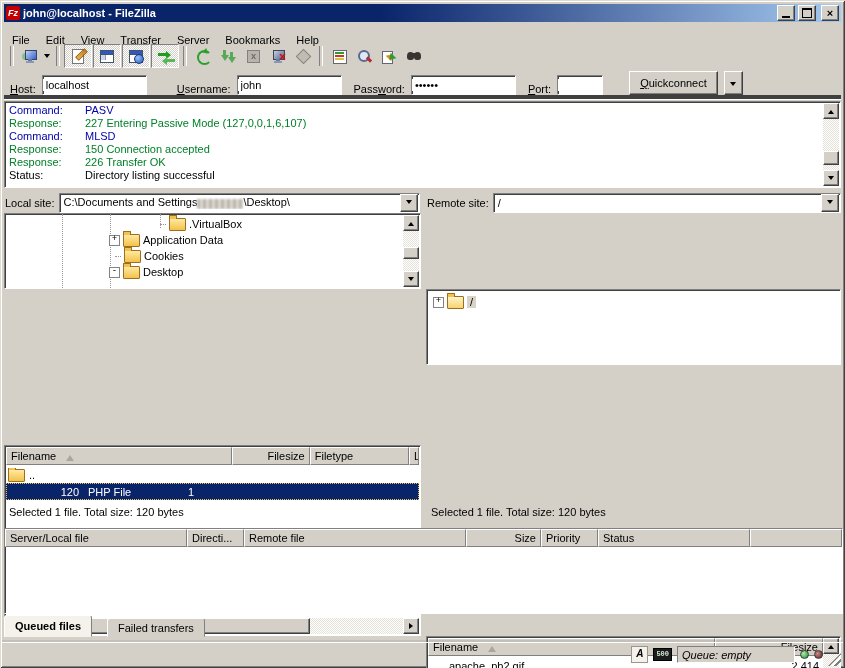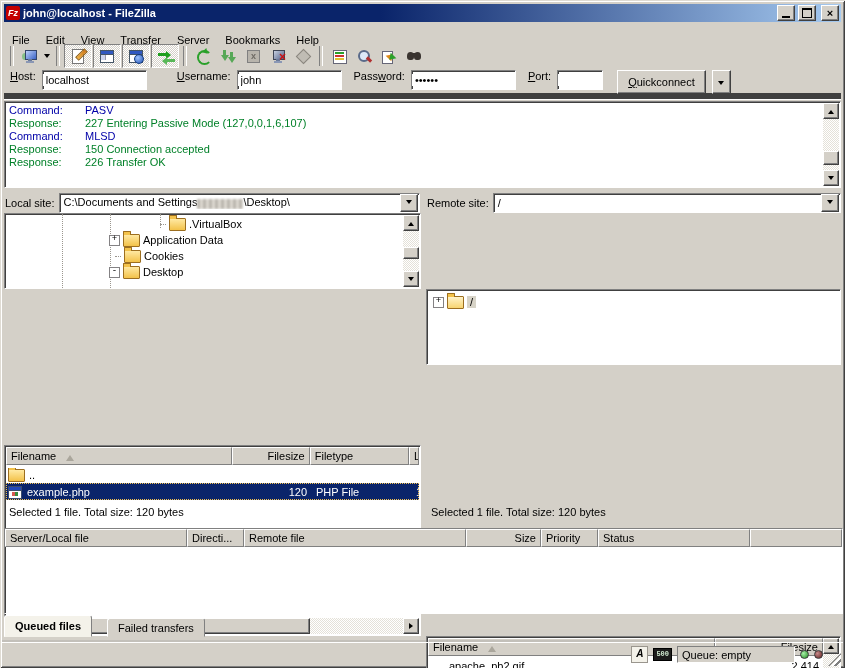--- a/index.html
+++ b/index.html
@@ -5,21 +5,21 @@
   html,body{margin:0;padding:0;background:#3a6ea5;}
   .win{position:relative;width:845px;height:668px;background:#d4d0c8;
        font-family:"Liberation Sans",sans-serif;font-size:11px;color:#000;
        box-shadow:inset 1px 1px 0 #dfdbd3, inset -1px -1px 0 #404040,
                   inset 2px 2px 0 #fff, inset -2px -2px 0 #808080;
        overflow:hidden;}
   .abs{position:absolute;}
   
   .bd-r{border:1px solid;border-color:#fff #404040 #404040 #fff;box-shadow:inset -1px -1px 0 #808080;}
   .bd-rh{border:1px solid;border-color:#fff #808080 #808080 #fff;}
-  .bd-s{border:1px solid;border-color:#808080 #fff #fff #808080;}
+  .bd-s{border:1px solid;border-color:#808080 #fff #fff #808080;font-style:italic;}
   .bd-f{border:1px solid;border-color:#808080 #fff #fff #808080;box-shadow:inset 1px 1px 0 #404040;background:#fff;}
   .pressed{border:1px solid;border-color:#808080 #fff #fff #808080;
            background:repeating-conic-gradient(#fff 0 25%,#d4d0c8 0 50%);background-size:2px 2px;}
   
   .titlebar{left:4px;top:4px;width:837px;height:18px;display:flex;align-items:center;gap:3px;padding:0 2px;
             background:linear-gradient(90deg,#0a246a 0%,#0a246a 45%,#a6caf0 100%);box-sizing:border-box;}
   .fzlogo{width:14px;height:14px;background:#c40000;color:#fff;font-weight:bold;font-style:italic;
           font-size:9px;line-height:14px;text-align:center;border-radius:2px;flex:0 0 auto;}
   .title-text{color:#fff;font-weight:bold;flex:1;white-space:nowrap;overflow:hidden;}
   .winbtn{width:16px;height:14px;background:#d4d0c8;display:flex;align-items:center;justify-content:center;flex:0 0 auto;}
@@ -61,21 +61,21 @@
   .fl{position:absolute;left:4px;height:2px;width:9px;}
   .ic-lens{position:absolute;left:2px;top:2px;width:8px;height:8px;border:2px solid #5a6a8a;border-radius:50%;background:#dce8f8;}
   .ic-handle{position:absolute;left:10px;top:10px;width:6px;height:3px;background:#b03030;transform:rotate(45deg);}
   .ic-cmp-page{position:absolute;left:1px;top:3px;width:9px;height:11px;background:#fff;border:1px solid #667;}
   .ic-cmp-a1{position:absolute;right:1px;top:2px;width:0;height:0;border:4px solid transparent;border-bottom:6px solid #e08818;transform:rotate(45deg);}
   .ic-cmp-a2{position:absolute;right:3px;bottom:0px;width:0;height:0;border:4px solid transparent;border-top:6px solid #2aa02a;transform:rotate(45deg);}
   .ic-bino-l{position:absolute;left:1px;top:4px;width:7px;height:8px;background:#3a3430;border-radius:50% 50% 40% 40%;}
   .ic-bino-r{position:absolute;right:1px;top:4px;width:7px;height:8px;background:#3a3430;border-radius:50% 50% 40% 40%;}
   .ic-bino-b{position:absolute;left:5px;top:5px;width:6px;height:4px;background:#3a3430;}
   
-  .qcbar{left:4px;top:70px;width:837px;height:29px;display:flex;align-items:flex-start;gap:6px;padding-left:6px;box-sizing:border-box;border-bottom:6px solid #404040;box-shadow:0 1px 0 #fff;}
+  .qcbar{left:4px;top:70px;width:837px;height:29px;display:flex;align-items:flex-end;gap:6px;padding-left:6px;box-sizing:border-box;border-bottom:4px solid #404040;box-shadow:0 1px 0 #fff;}
   .qc-input{height:18px;background:#fff;display:flex;align-items:center;}
   .qc-input input{border:0;outline:0;background:#fff;font:11px "Liberation Sans",sans-serif;width:100%;padding:0 3px;}
   u{text-decoration:underline;}
   .qcbtn{height:22px;padding:0 10px;display:flex;align-items:center;background:#d4d0c8;}
   .qcdd{width:17px;height:22px;display:flex;align-items:center;justify-content:center;background:#d4d0c8;}
   
   .log{left:4px;top:101px;width:837px;height:87px;background:#fff;box-sizing:border-box;}
   .log-line{display:flex;line-height:13px;padding-left:4px;}
   .log-label{width:76px;flex:0 0 auto;}
   .c-cmd{color:#0000a8;}
@@ -292,21 +292,21 @@
       <input value="john" style="">
     </div>
     <label style="margin-left:6px"><span>Pass</span><u>w</u><span>ord:</span></label>
     <div class="qc-input bd-f" style="width:103px">
       <input value="••••••" style="">
     </div>
     <label style="margin-left:6px"><u>P</u><span>ort:</span></label>
     <div class="qc-input bd-f" style="width:44px">
       <input value="" style="">
     </div>
-    <div class="qcbtn bd-r" style="margin-left:8px">
+    <div class="qcbtn bd-r" style="margin-left:20px">
       <span><u>Q</u><span>uickconnect</span></span>
     </div>
     <div class="qcdd bd-r">
         <span class="ddarrow" style="margin:4px 0 0"></span>
       </div>
   </div>
 
   <div class="abs log bd-f">
     <div style="padding-top:2px">
       <div class="log-line">
@@ -321,20 +321,24 @@
           <span class="log-label c-cmd">Command:</span>
           <span class="c-cmd">MLSD</span>
         </div>
       <div class="log-line">
           <span class="log-label c-resp">Response:</span>
           <span class="c-resp">150 Connection accepted</span>
         </div>
       <div class="log-line">
           <span class="log-label c-resp">Response:</span>
           <span class="c-resp">226 Transfer OK</span>
+        </div>
+      <div class="log-line">
+          <span class="log-label c-stat">Status:</span>
+          <span class="c-stat">Directory listing successful</span>
         </div>
     </div>
     <div class="vsb">
       <div class="sbtn bd-r" style="top:0">
           <span class="t-up"></span>
         </div>
       <div class="thumb bd-r" style="top:48px;height:14px;left:0;right:0"></div>
       <div class="sbtn bd-r" style="bottom:0">
           <span class="t-dn"></span>
         </div>
@@ -420,26 +424,20 @@
           <span>L</span>
         </div>
     </div>
     <div class="frow" style="top:20px;width:413px">
       <span class="fname" style="width:228px">
           <span class="fold"></span>
           <span>..</span>
         </span>
     </div>
     <div class="frow sel-active" style="top:37px;width:413px">
-      <span class="fname" style="width:228px">
-          <span class="fi">
-            <span class="fi-win"></span>
-          </span>
-          <span>example.php</span>
-        </span>
       <span class="fsize" style="width:78px">120</span>
       <span class="ftype" style="width:100px">PHP File</span>
       <span class="flast" style="flex:1">1</span>
     </div>
     <div class="hsb" style="left:1px;right:1px;bottom:1px">
       <div class="sbtn bd-r" style="left:0">
           <span class="t-lf"></span>
         </div>
       <div class="thumb bd-r" style="left:16px;width:288px;top:0;bottom:0"></div>
       <div class="sbtn bd-r" style="right:0">

